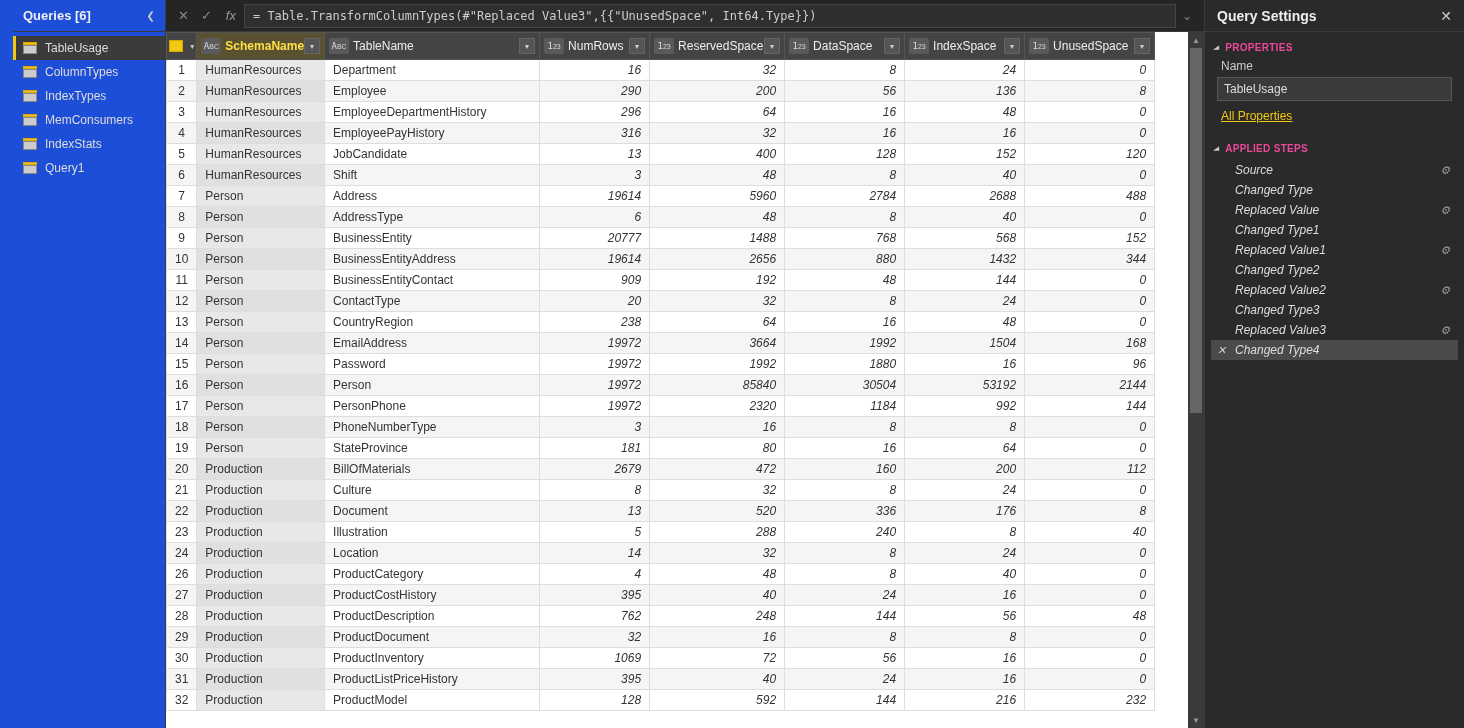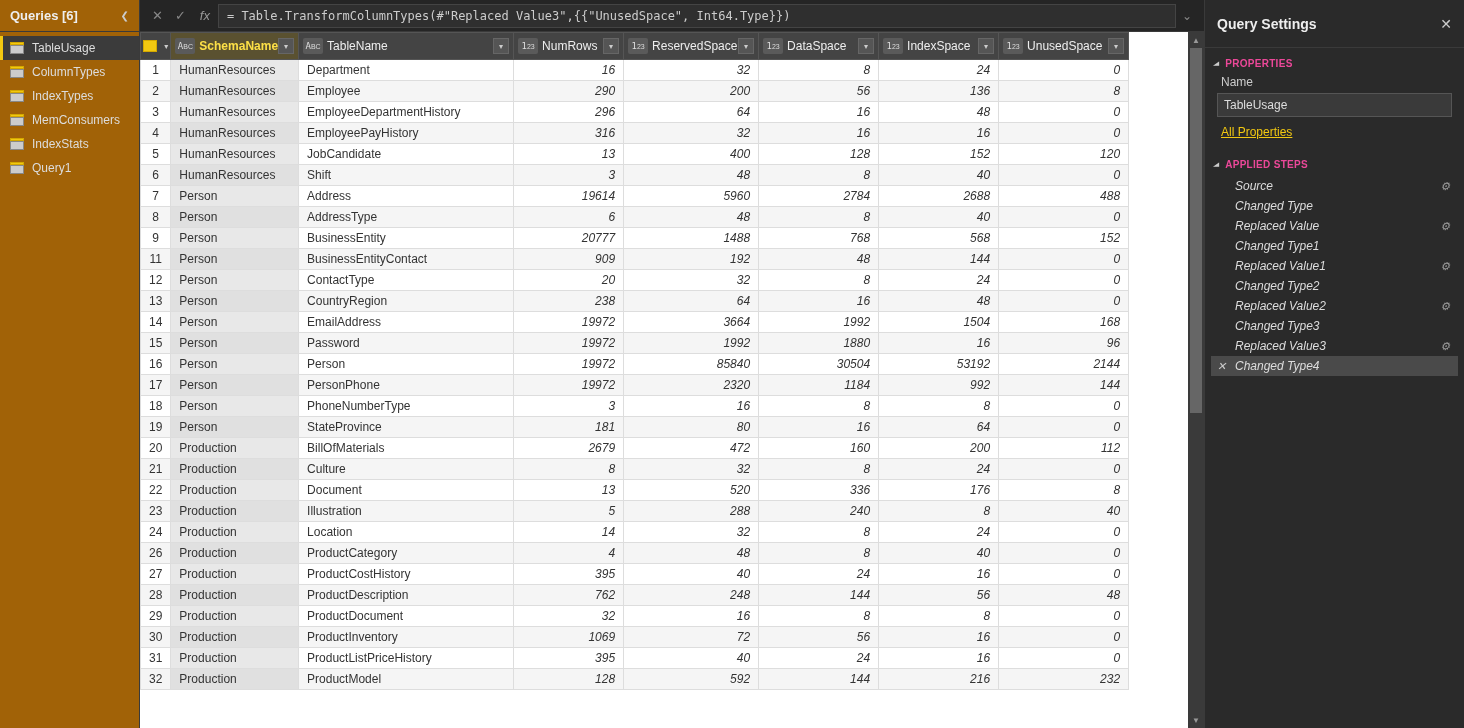--- a/index.html
+++ b/index.html
@@ -1,18 +1,18 @@
 <!DOCTYPE html>
 <html><head>
 <meta charset="utf-8">
 <style>
 * { margin: 0; padding: 0; box-sizing: border-box; font-family: "Segoe UI", Tahoma, sans-serif; }
 body { background: #1e1e1e; color: #ccc; font-size: 12px; overflow: hidden; width: 1464px; height: 728px; display: flex; }
 
-.queries-panel { width: 140px; background: #a16207; border-right: 1px solid #3a3a3a; display: flex; flex-direction: column; }
+.queries-panel { width: 166px; background: #1d4ed8; border-right: 1px solid #3a3a3a; display: flex; flex-direction: column; padding-left: 13px; }
 .queries-header { display: flex; align-items: center; justify-content: space-between; padding: 6px 10px; border-bottom: 1px solid #3a3a3a; height: 32px; }
 .queries-header h2 { font-size: 13px; font-weight: 600; color: #eee; }
 .collapse-icon { color: #ccc; font-size: 10px; cursor: pointer; }
 .query-list { padding-top: 4px; }
 .query-item { display: flex; align-items: center; padding: 4px 10px; cursor: pointer; height: 24px; }
 .query-item.selected { background: #3b3b3b; border-left: 3px solid #f2c811; padding-left: 7px; }
 .table-icon-small { width: 14px; height: 12px; margin-right: 8px; position: relative; flex-shrink: 0; }
 .table-icon-small::before { content: ''; position: absolute; width: 14px; height: 3px; background: #f2c811; border: 0.5px solid #d4a800; box-sizing: border-box; }
 .table-icon-small::after { content: ''; position: absolute; top: 3px; width: 14px; height: 9px; background: linear-gradient(to right, #ccc 0%, #ccc 33%, #888 33%, #888 35%, #ccc 35%, #ccc 66%, #888 66%, #888 68%, #ccc 68%); border: 0.5px solid #888; box-sizing: border-box; }
 .query-label { color: #ddd; white-space: nowrap; overflow: hidden; text-overflow: ellipsis; }
@@ -47,21 +47,21 @@
 
 .data-table td { border: 1px solid #ddd; padding: 3px 8px; height: 21px; font-size: 12px; color: #333; white-space: nowrap; overflow: hidden; }
 .data-table tbody tr:nth-child(even) td { background: #f5f5f5; }
 .data-table tbody tr:nth-child(odd) td { background: #fff; }
 td.sel-col-cell { background: #e8e8e8 !important; }
 .data-table tbody tr:nth-child(even) td.sel-col-cell { background: #e0e0e0 !important; }
 td.num { text-align: right; font-style: italic; }
 td.txt { text-align: left; }
 
 .settings-panel { width: 260px; background: #2a2a2a; border-left: 1px solid #3a3a3a; display: flex; flex-direction: column; }
-.settings-header { display: flex; align-items: center; justify-content: space-between; padding: 6px 12px; height: 48px; border-bottom: 1px solid #3a3a3a; }
+.settings-header { display: flex; align-items: center; justify-content: space-between; padding: 6px 12px; height: 32px; border-bottom: 1px solid #3a3a3a; }
 .settings-header h2 { font-size: 14px; font-weight: 600; color: #eee; }
 .close-x { color: #ccc; cursor: pointer; font-size: 14px; }
 .section-header { display: flex; align-items: center; padding: 10px 10px 4px 8px; cursor: pointer; }
 .section-arrow { color: #ccc; font-size: 8px; margin-right: 6px; transform: scaleY(0.7); }
 .section-title { font-size: 10px; font-weight: 600; color: #ec4899; letter-spacing: 0.3px; }
 .prop-label { color: #ccc; padding: 2px 16px; font-size: 12px; }
 .name-input { margin: 2px 12px 6px 12px; background: #3a3a3a; border: 1px solid #555; color: #ddd; padding: 4px 6px; font-size: 12px; width: calc(100% - 24px); }
 .all-props-link { color: #f2c811; text-decoration: underline; padding: 2px 16px 10px 16px; cursor: pointer; font-size: 12px; }
 .steps-list { padding: 2px 6px; font-style: italic; }
 .step-item { display: flex; align-items: center; padding: 3px 8px 3px 24px; cursor: pointer; position: relative; height: 20px; }
@@ -268,20 +268,30 @@
               <td class="row-num">9</td>
               <td class="txt sel-col-cell">Person</td>
               <td class="txt">BusinessEntity</td>
               <td class="num">20777</td>
               <td class="num">1488</td>
               <td class="num">768</td>
               <td class="num">568</td>
               <td class="num">152</td>
             </tr>
             <tr>
+              <td class="row-num">10</td>
+              <td class="txt sel-col-cell">Person</td>
+              <td class="txt">BusinessEntityAddress</td>
+              <td class="num">19614</td>
+              <td class="num">2656</td>
+              <td class="num">880</td>
+              <td class="num">1432</td>
+              <td class="num">344</td>
+            </tr>
+            <tr>
               <td class="row-num">11</td>
               <td class="txt sel-col-cell">Person</td>
               <td class="txt">BusinessEntityContact</td>
               <td class="num">909</td>
               <td class="num">192</td>
               <td class="num">48</td>
               <td class="num">144</td>
               <td class="num">0</td>
             </tr>
             <tr>

